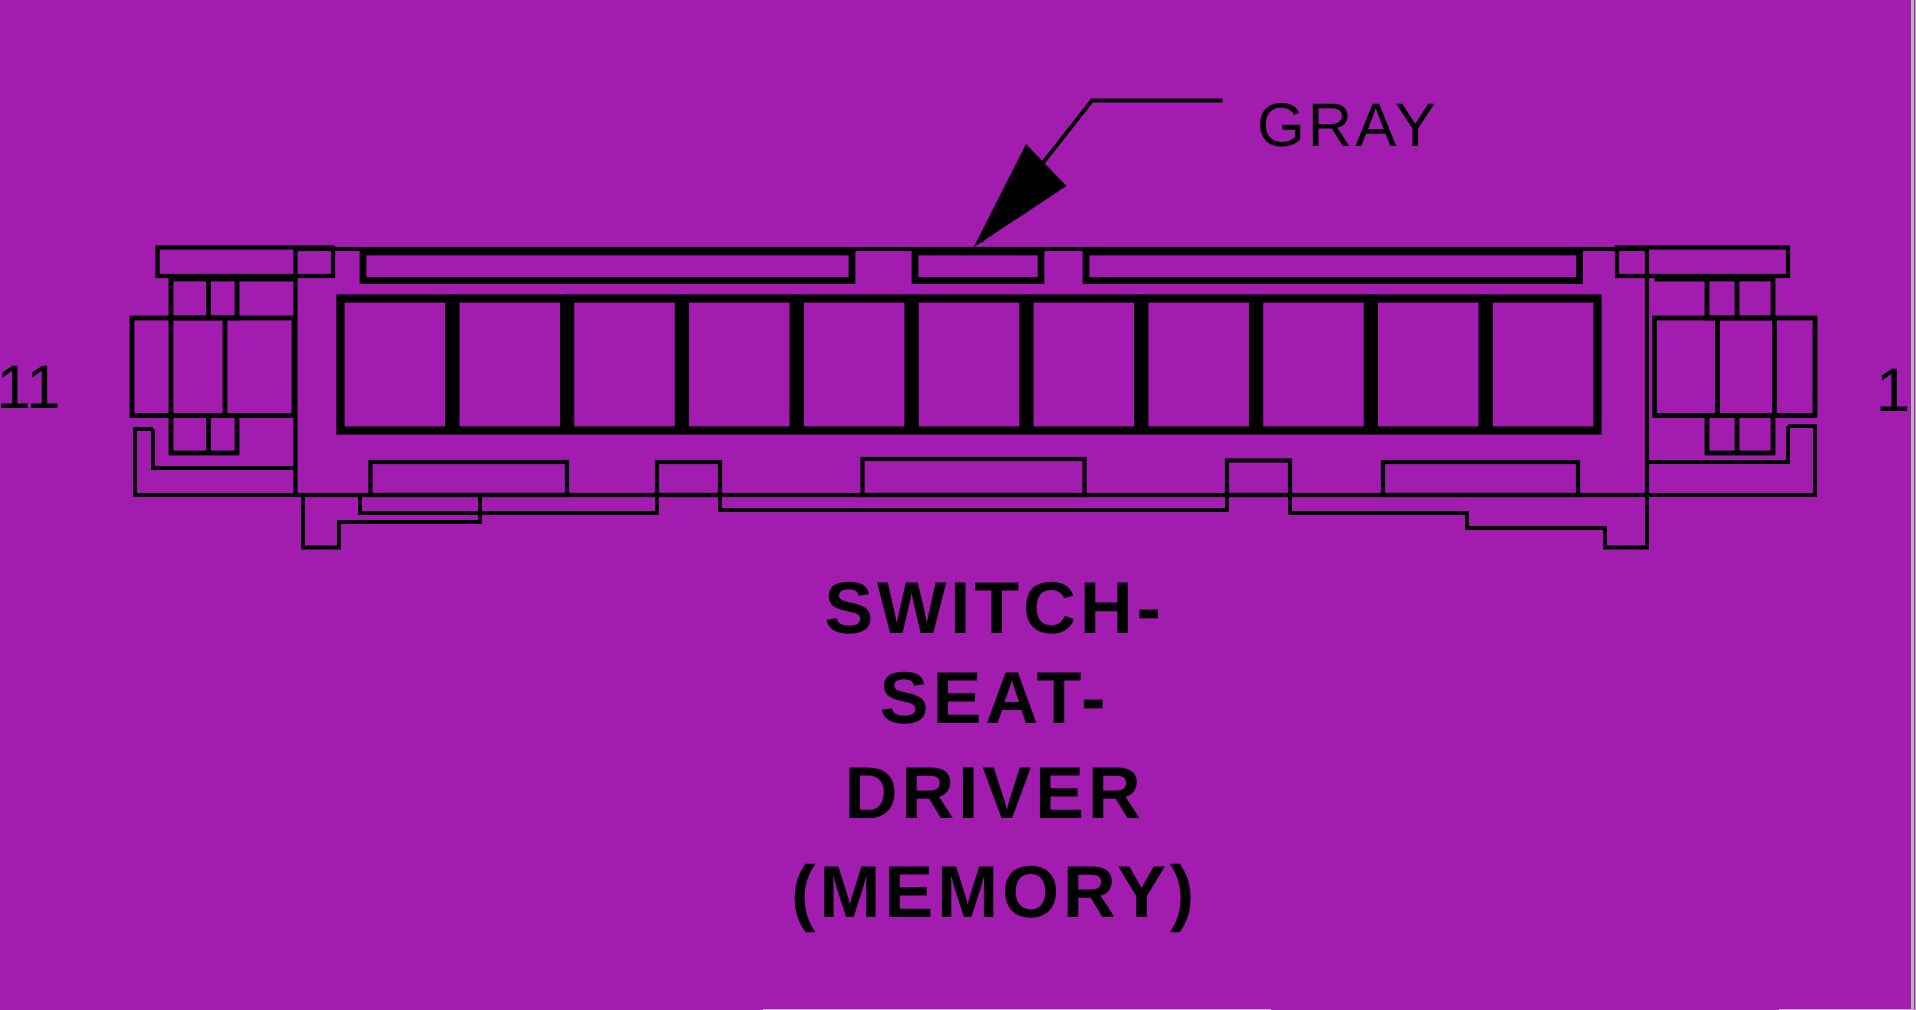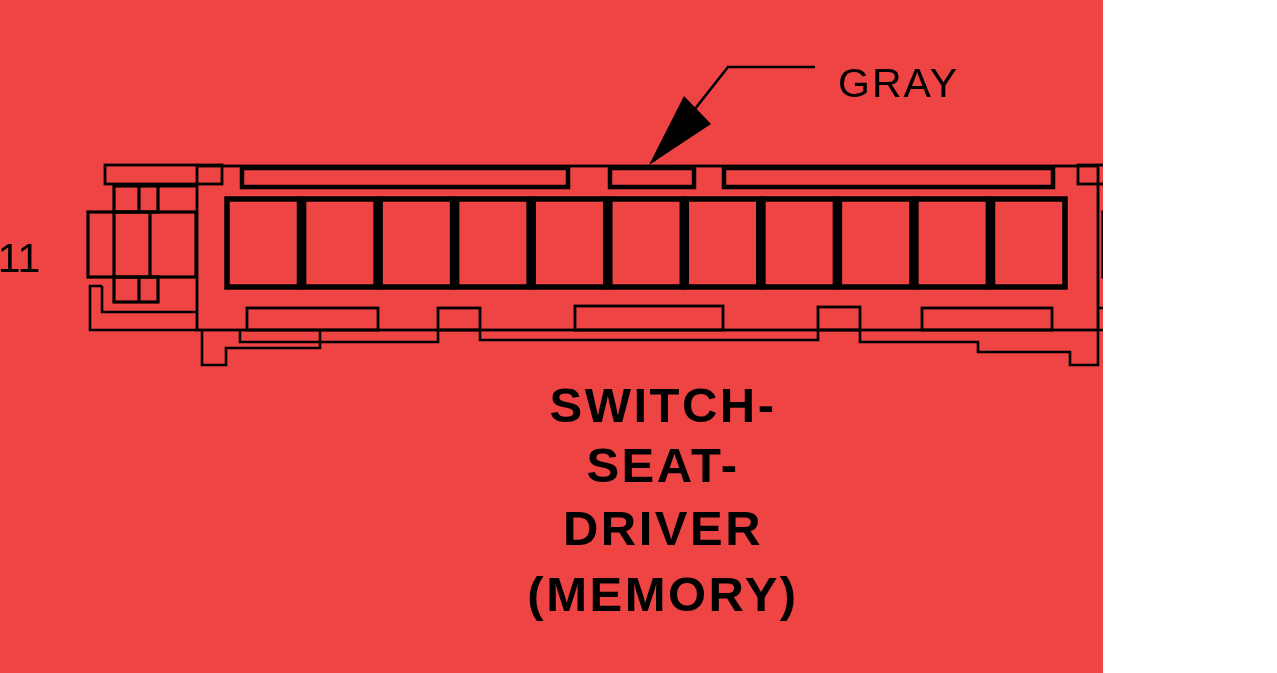--- a/index.html
+++ b/index.html
@@ -1,22 +1,21 @@
 <!DOCTYPE html>
 <html><head>
 <meta charset="utf-8">
 <style>
   html,body{margin:0;padding:0;background:#fff;}
   .page{
     position:relative;
-    width:1055px;height:673px;
-    background:#ef4444;
+    width:1277px;height:673px;
+    background:#a21caf;
     overflow:hidden;
     font-family:"Liberation Sans", sans-serif;
-    padding-left:48px;
   }
   .page-edge{
     position:absolute;top:0;left:1274px;width:2px;height:673px;
     background:#b5b5b5;
   }
   svg{position:absolute;top:0;left:0;}
   
   .thin   {fill:none;stroke:#000;stroke-width:2.8;}
   .thin26 {fill:none;stroke:#000;stroke-width:2.6;}
   .slot   {fill:none;stroke:#000;stroke-width:4.5;}

